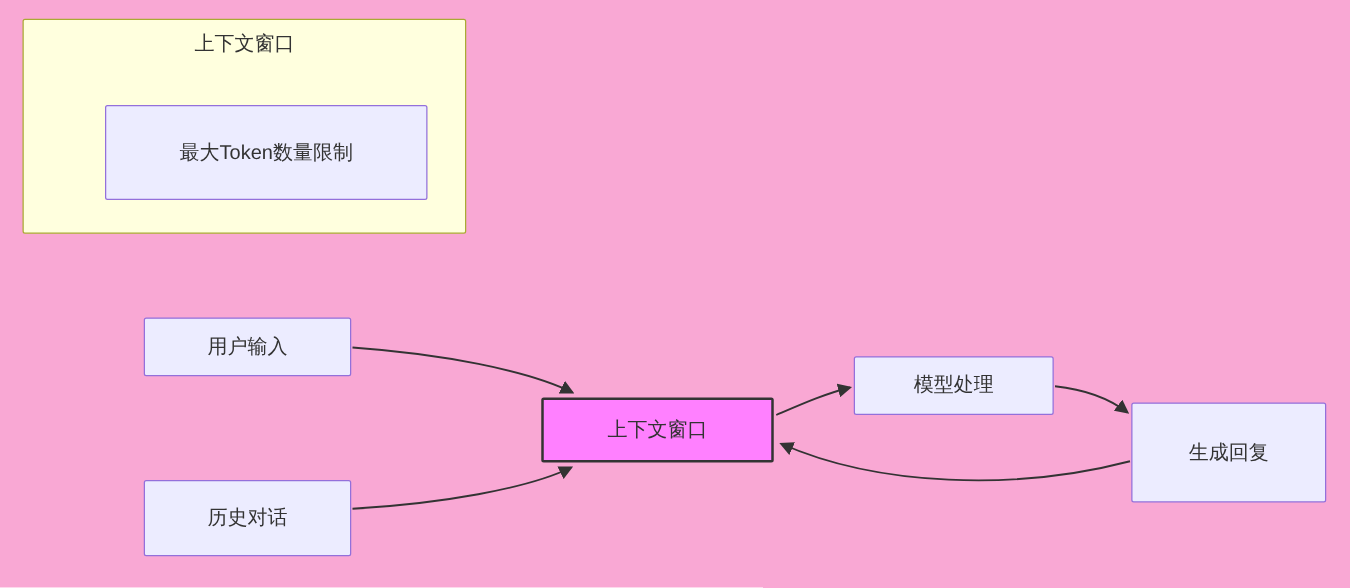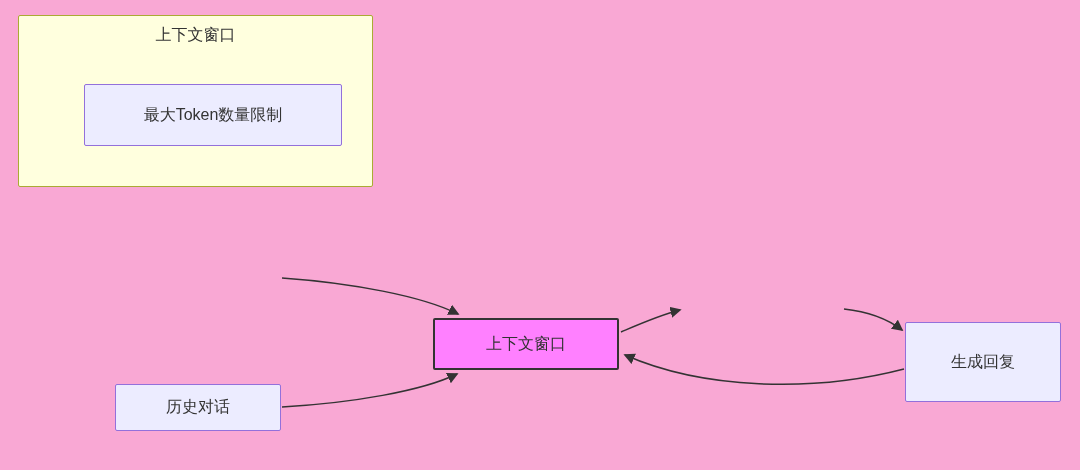--- a/index.html
+++ b/index.html
@@ -51,23 +51,23 @@
     border:1px solid var(--node-border);
     border-radius:2px;
     font-size:16px;
     text-align:center;
     padding:0 10px;
   }
   .node--highlight{
     background:var(--highlight-fill);
     border:2.5px solid var(--highlight-border);
   }
-  .node--token{left:65px;top:68px;width:258px;height:62px;}
+  .node--token{left:65px;top:68px;width:258px;height:76px;}
   .node--user-input{left:115px;top:254px;width:166px;height:47px;}
-  .node--history{left:115px;top:384px;width:166px;height:47px;}
+  .node--history{left:115px;top:384px;width:166px;height:61px;}
   .node--context{left:433px;top:318px;width:186px;height:52px;}
   .node--model{left:683px;top:285px;width:160px;height:47px;}
   .node--reply{left:905px;top:322px;width:156px;height:80px;}
 </style>
 </head>
 <body>
 
 <div class="canvas">
 
   <svg class="edges" width="1080" height="470" viewBox="0 0 1080 470">
@@ -81,21 +81,23 @@
     <path d="M 621 332 C 642 323, 660 315, 680 310" fill="none" stroke="#333333" stroke-width="1.5" marker-end="url(#arrowhead)"></path>
     <path d="M 844 309 C 872 312, 889 320, 902 330" fill="none" stroke="#333333" stroke-width="1.5" marker-end="url(#arrowhead)"></path>
     <path d="M 904 369 C 812 393, 702 389, 625 355" fill="none" stroke="#333333" stroke-width="1.5" marker-end="url(#arrowhead)"></path>
   </svg>
 
   <div class="subgraph">
     <div class="subgraph-title">上下文窗口</div>
     <div class="node node--token">最大Token数量限制</div>
   </div>
 
+  <div class="node node--user-input">用户输入</div>
 
   <div class="node node--history">历史对话</div>
 
   <div class="node node--highlight node--context">上下文窗口</div>
 
+  <div class="node node--model">模型处理</div>
 
   <div class="node node--reply">生成回复</div>
 
 </div>
 
 </body></html>

